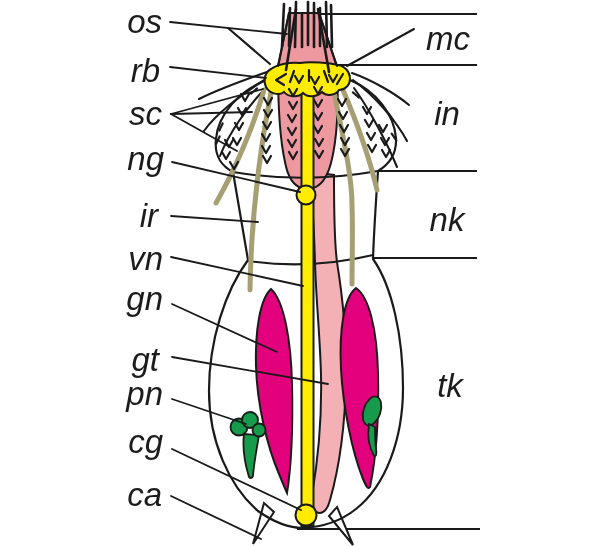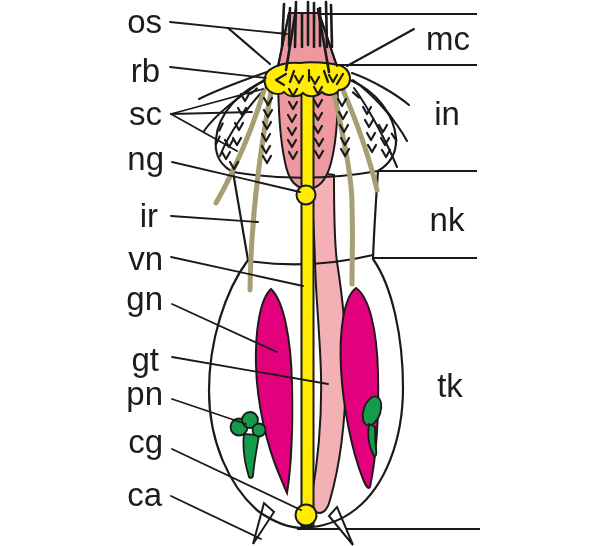--- a/index.html
+++ b/index.html
@@ -1,16 +1,16 @@
 <!DOCTYPE html>
 <html><head>
 <meta charset="utf-8">
 <style>
   html,body{margin:0;padding:0;background:#ffffff;}
-  .stage{position:relative;width:600px;height:546px;background:#ffffff;overflow:hidden;}
+  .stage{position:relative;width:600px;height:546px;background:#ffffff;overflow:hidden;font-style:italic;}
   svg{display:block;}
   .outline{stroke:#1a1a1a;fill:none;stroke-width:2.2;stroke-linecap:round;stroke-linejoin:round;}
   .thin{stroke:#1a1a1a;fill:none;stroke-width:1.8;stroke-linecap:round;}
   .leader{stroke:#1a1a1a;stroke-width:1.8;fill:none;stroke-linecap:round;}
   .regionline{stroke:#1a1a1a;stroke-width:2;}
   .muscle{stroke:#a59f73;stroke-width:5;fill:none;stroke-linecap:round;}
   .mark{stroke:#1a1a1a;stroke-width:2.2;fill:none;stroke-linecap:round;stroke-linejoin:round;}
   .bristle{stroke:#1a1a1a;stroke-width:2.6;stroke-linecap:round;}
   .f-yellow{fill:#ffec00;stroke:#1a1a1a;stroke-width:2;}
   .f-magenta{fill:#e2007d;stroke:#1a1a1a;stroke-width:2;}

